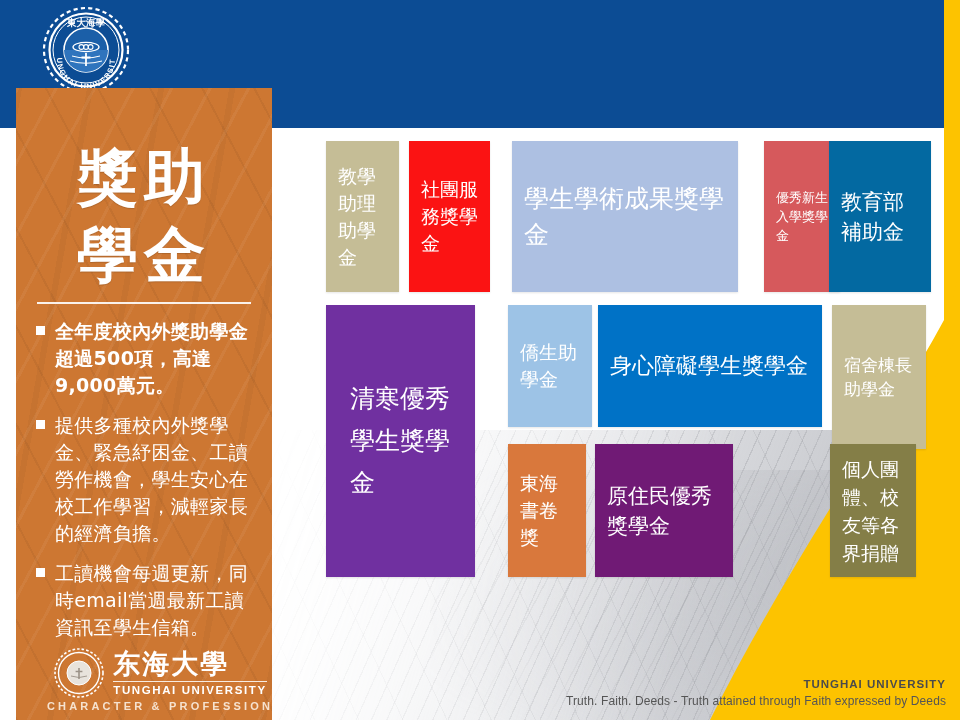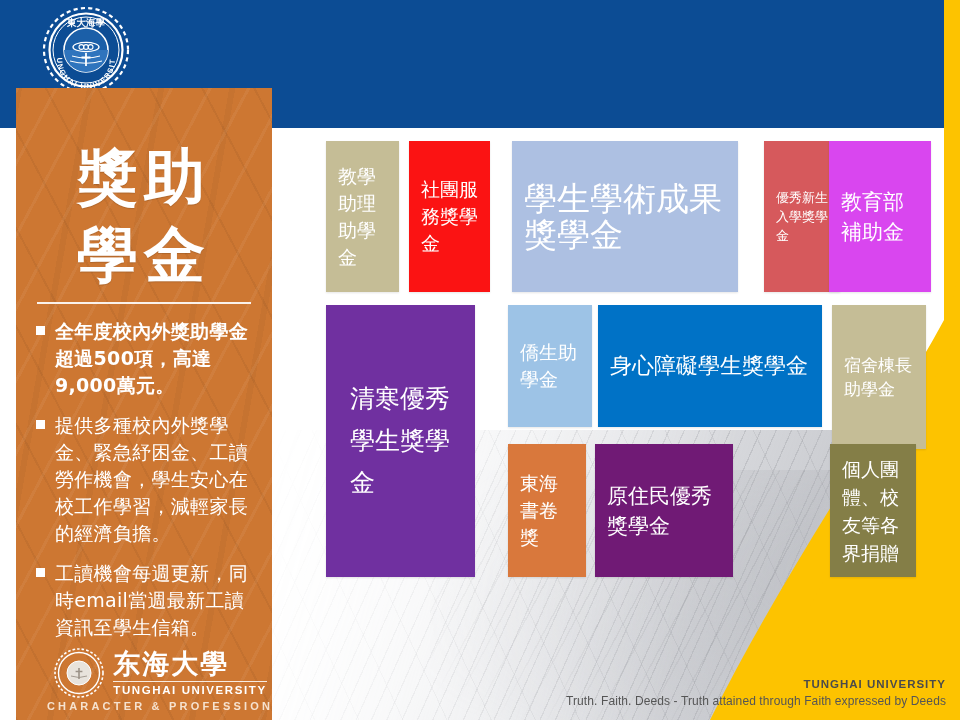--- a/index.html
+++ b/index.html
@@ -213,26 +213,26 @@
   </div>
 
   <div class="grid-area" id="grid-area">
       <div class="box" style="left: 326px; top: 141px; width: 73px; height: 151px; background: rgb(197, 189, 150);">
         <span class="lbl" style="font-size: 19px; line-height: 27px; text-align: left;">教學助理助學金</span>
       </div>
       <div class="box" style="left: 409px; top: 141px; width: 81px; height: 151px; background: rgb(251, 19, 19);">
         <span class="lbl" style="font-size: 19px; line-height: 27px; text-align: left;">社團服務獎學金</span>
       </div>
       <div class="box" style="left: 512px; top: 141px; width: 226px; height: 151px; background: rgb(173, 192, 226);">
-        <span class="lbl" style="font-size: 33px; line-height: 36px; text-align: left;">學生學術成果獎學金</span>
+        <span class="lbl" style="font-size: 25px; line-height: 36px; text-align: left;">學生學術成果獎學金</span>
       </div>
       <div class="box" style="left: 764px; top: 141px; width: 76px; height: 151px; background: rgb(214, 89, 92);">
         <span class="lbl" style="font-size: 13px; line-height: 19px; text-align: left;">優秀新生入學獎學金</span>
       </div>
-      <div class="box" style="left: 829px; top: 141px; width: 102px; height: 151px; background: #d946ef;">
+      <div class="box" style="left: 829px; top: 141px; width: 102px; height: 151px; background: #0369a1;">
         <span class="lbl" style="font-size: 21px; line-height: 30px; text-align: left;">教育部補助金</span>
       </div>
       <div class="box" style="left: 326px; top: 305px; width: 149px; height: 272px; background: rgb(112, 48, 160); padding-left: 12px;">
         <span class="lbl" style="font-size: 25px; line-height: 42px; text-align: left;">清寒優秀學生獎學金</span>
       </div>
       <div class="box" style="left: 508px; top: 305px; width: 84px; height: 122px; background: rgb(157, 195, 230);">
         <span class="lbl" style="font-size: 19px; line-height: 27px; text-align: left;">僑生助學金</span>
       </div>
       <div class="box" style="left: 598px; top: 305px; width: 224px; height: 122px; background: rgb(0, 114, 198);">
         <span class="lbl" style="font-size: 22px; line-height: 32px; text-align: left;">身心障礙學生獎學金</span>

